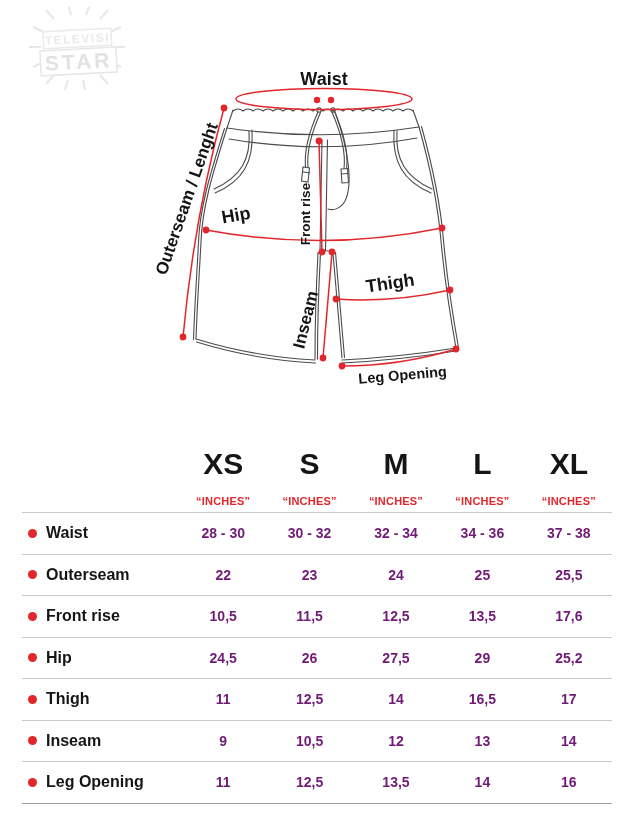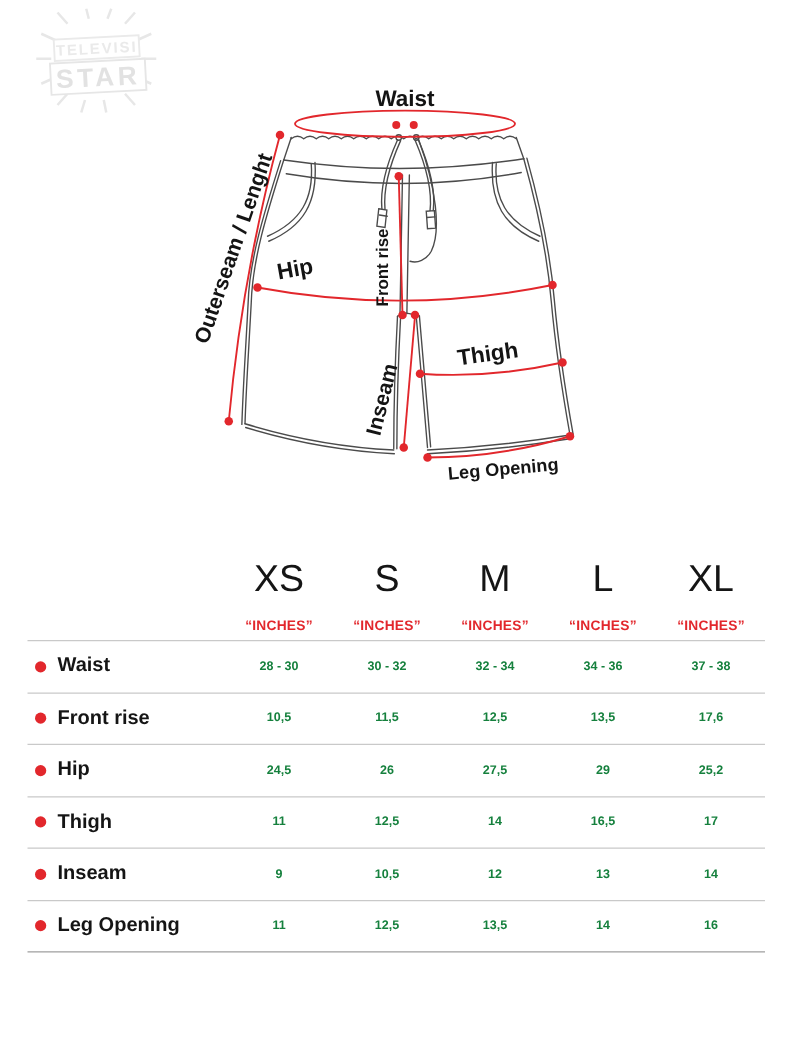--- a/index.html
+++ b/index.html
@@ -9,27 +9,27 @@
   }
   svg{display:block;}
   .logo{position:absolute;left:14px;top:6px;}
   .diagram{position:absolute;left:0;top:0;}
 
   
   .chart{position:absolute;left:22px;top:446px;width:590px;}
   .hdr,.row{display:grid;grid-template-columns:158px repeat(5,1fr);}
   .hdr{height:66px;align-items:start;}
   .hdr .sizecell{text-align:center;padding-top:3px;}
-  .size-letter{font-size:30px;font-weight:400;line-height:30px;letter-spacing:0px;color:#151515;}
+  .size-letter{font-size:30px;font-weight:700;line-height:30px;letter-spacing:0px;color:#151515;}
   .size-unit{font-size:11px;font-weight:700;color:var(--red);margin-top:16px;letter-spacing:0.2px;}
   .row{height:40.5px;align-items:center;border-top:1.4px solid #c9c9c9;}
   .row:last-child{border-bottom:1.4px solid #9f9f9f;}
   .rowlabel{display:flex;align-items:center;gap:9px;padding-left:6px;font-size:16px;font-weight:700;color:#151515;}
   .bullet{width:9px;height:9px;border-radius:50%;background:var(--red);flex:0 0 auto;}
-  .val{text-align:center;font-size:10px;font-weight:700;color:#15803d;}
+  .val{text-align:center;font-size:14px;font-weight:700;color:#701a75;}
 
   .dlabel{font-weight:700;fill:#141414;}
 </style>
 </head>
 <body>
 
 <div class="page" style="--red:#e2272c">
 
   <svg class="logo" width="132" height="88" viewBox="0 0 132 88">
     <g stroke="#e7e7e7" stroke-width="2">
@@ -169,20 +169,31 @@
           <span class="bullet"></span>
           <span>Waist</span>
         </div>
       <div class="val">28 - 30</div>
       <div class="val">30 - 32</div>
       <div class="val">32 - 34</div>
       <div class="val">34 - 36</div>
       <div class="val">37 - 38</div>
     </div>
 
+    <div class="row">
+      <div class="rowlabel">
+          <span class="bullet"></span>
+          <span>Outerseam</span>
+        </div>
+      <div class="val">22</div>
+      <div class="val">23</div>
+      <div class="val">24</div>
+      <div class="val">25</div>
+      <div class="val">25,5</div>
+    </div>
 
     <div class="row">
       <div class="rowlabel">
           <span class="bullet"></span>
           <span>Front rise</span>
         </div>
       <div class="val">10,5</div>
       <div class="val">11,5</div>
       <div class="val">12,5</div>
       <div class="val">13,5</div>

